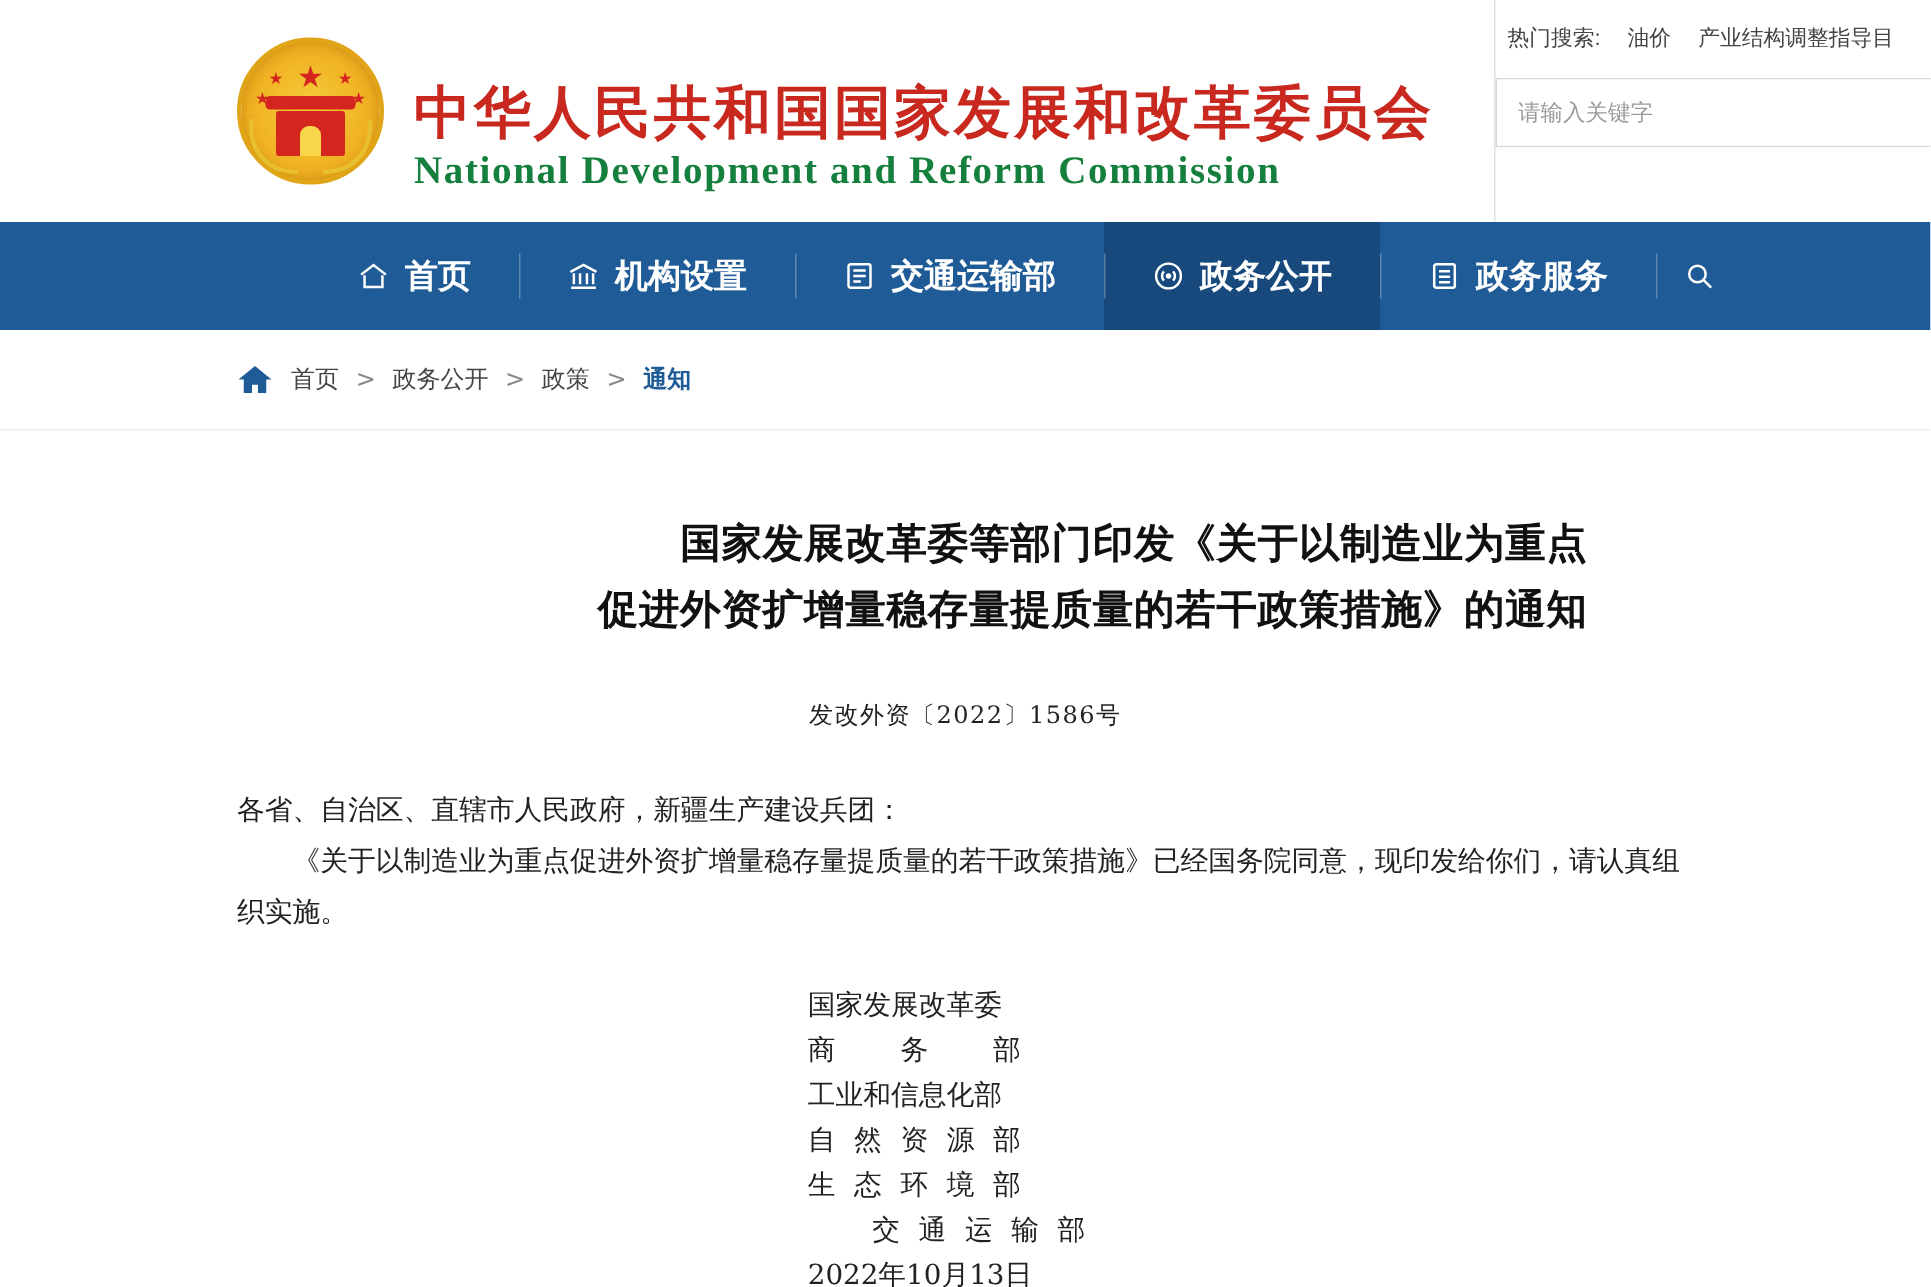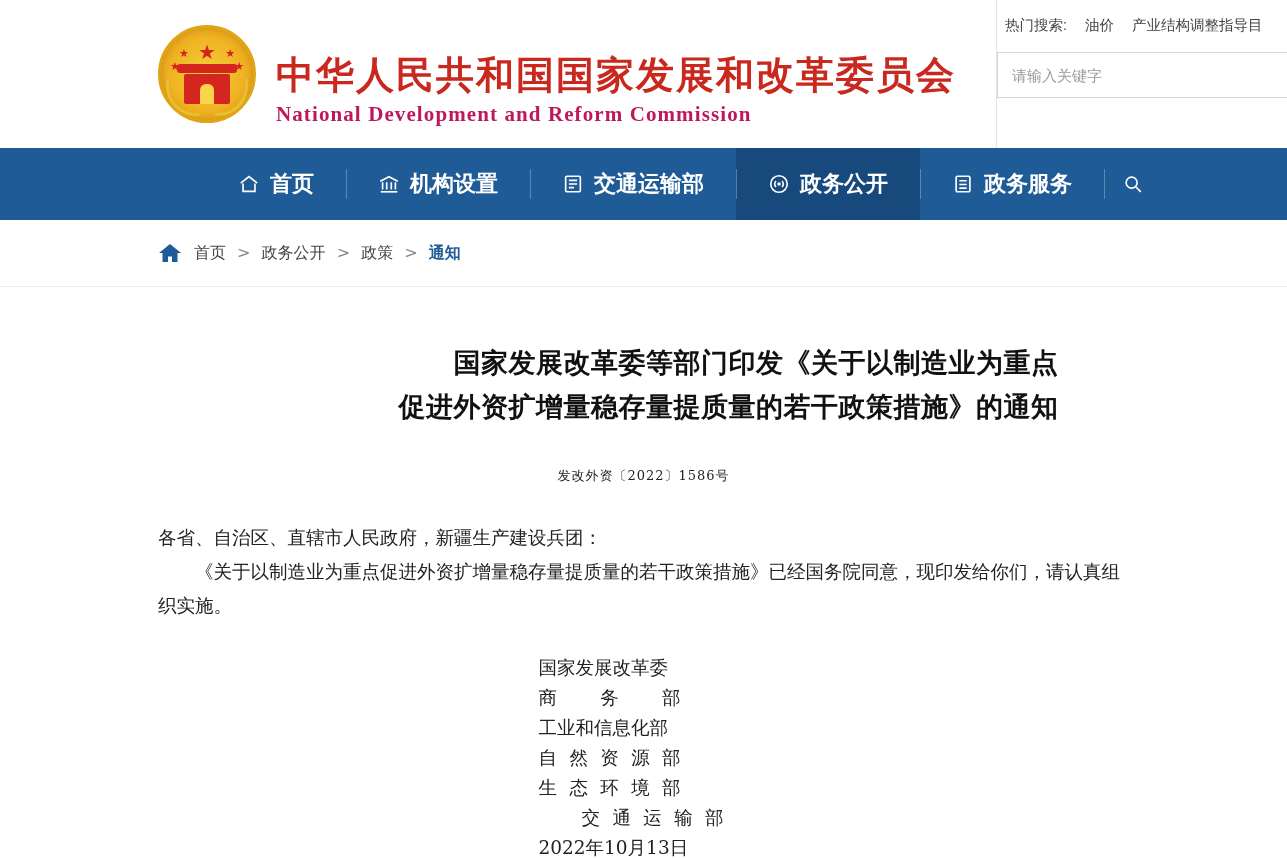--- a/index.html
+++ b/index.html
@@ -109,23 +109,23 @@
     font-family: "DejaVu Sans", sans-serif;
     font-size: 38px;
     font-weight: bold;
     color: #c8281e;
     letter-spacing: 2px;
     line-height: 48px;
     white-space: nowrap;
   }
   .site-title-en {
     font-family: "Liberation Serif", serif;
-    font-size: 21px;
+    font-size: 26px;
     font-weight: bold;
-    color: #be185d;
+    color: #15803d;
     letter-spacing: 1.1px;
     line-height: 30px;
     white-space: nowrap;
   }
 
   .search-area {
     position: absolute;
     left: 996px;
     top: 0;
     width: 291px;
@@ -251,21 +251,21 @@
     font-size: 27px;
     font-weight: bold;
     color: #111;
     line-height: 44px;
     letter-spacing: .5px;
   }
   .doc-number {
     margin-top: 38px;
     text-align: center;
     font-family: "DejaVu Serif", serif;
-    font-size: 13px;
+    font-size: 16px;
     color: #222;
     letter-spacing: 1px;
   }
   .doc-body {
     margin-top: 36px;
     font-family: "DejaVu Serif", serif;
     font-size: 18.5px;
     line-height: 34px;
     color: #222;
   }

